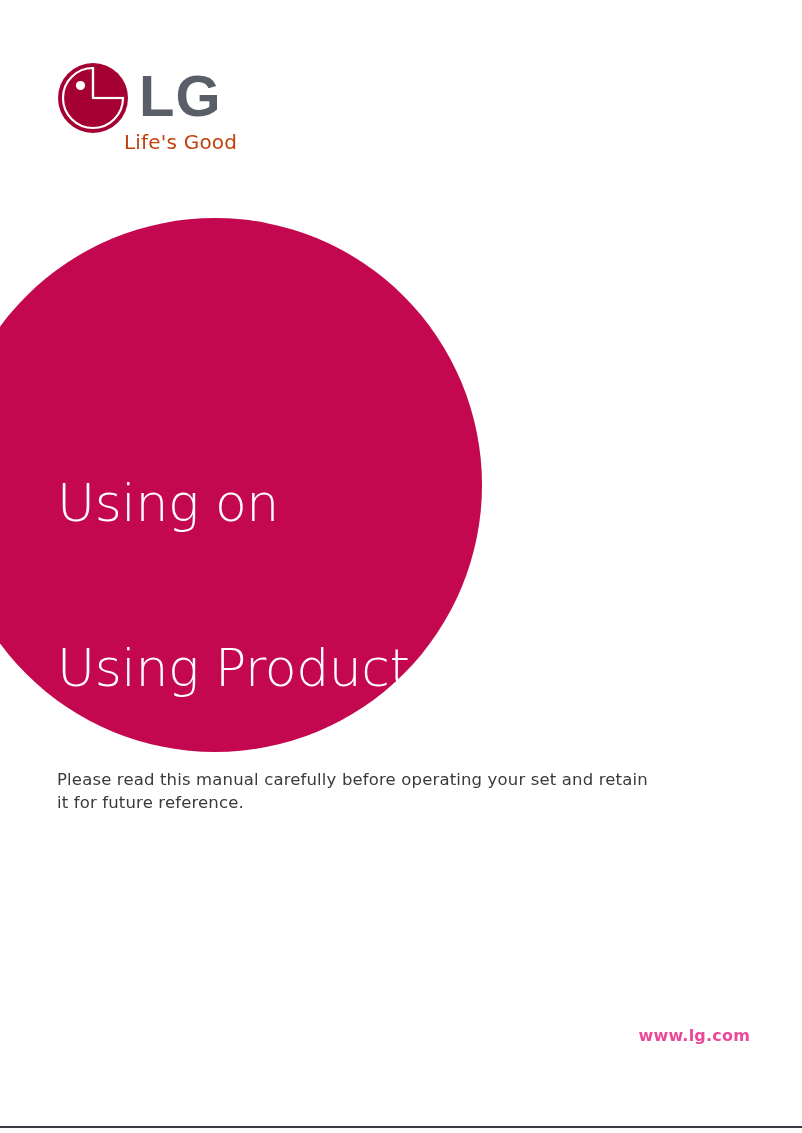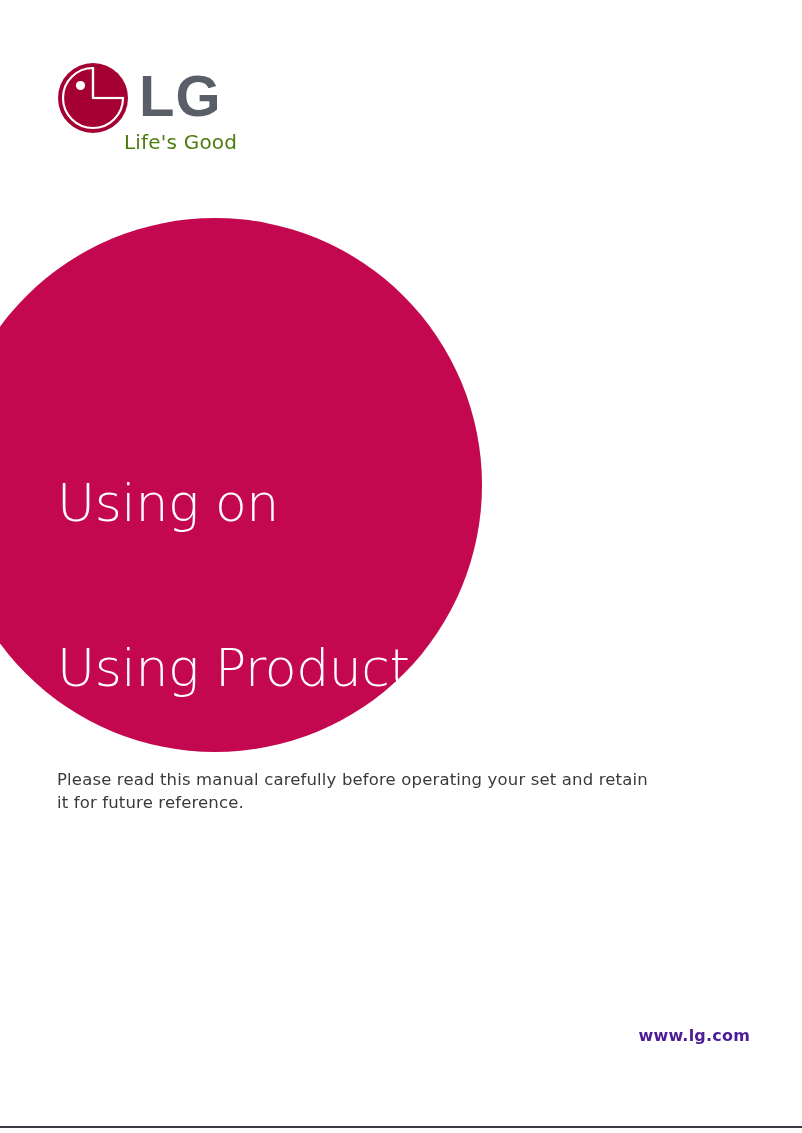--- a/index.html
+++ b/index.html
@@ -44,21 +44,21 @@
     color: #5A5E68;
     font-family: "Liberation Sans", sans-serif;
   }
   .logo-tagline {
     position: absolute;
     left: 67px;
     top: 68px;
     font-size: 20px;
     font-weight: normal;
     letter-spacing: 0.2px;
-    color: #4d7c0f;
+    color: #c2410c;
     font-family: "DejaVu Sans", sans-serif;
   }
 
   
   .hero-circle {
     position: absolute;
     left: -52px;
     top: 218px;
     width: 534px;
     height: 534px;
@@ -99,21 +99,21 @@
   .note .nline { display: block; }
 
   
   .footer-url {
     position: absolute;
     right: 52px;
     top: 1026px;
     font-size: 16px;
     font-weight: bold;
     letter-spacing: 0.2px;
-    color: #4c1d95;
+    color: #ec4899;
     font-family: "DejaVu Sans", sans-serif;
   }
   .bottom-rule {
     position: absolute;
     left: 0;
     top: 1126px;
     width: 802px;
     height: 2px;
     background: #3A3A42;
   }

